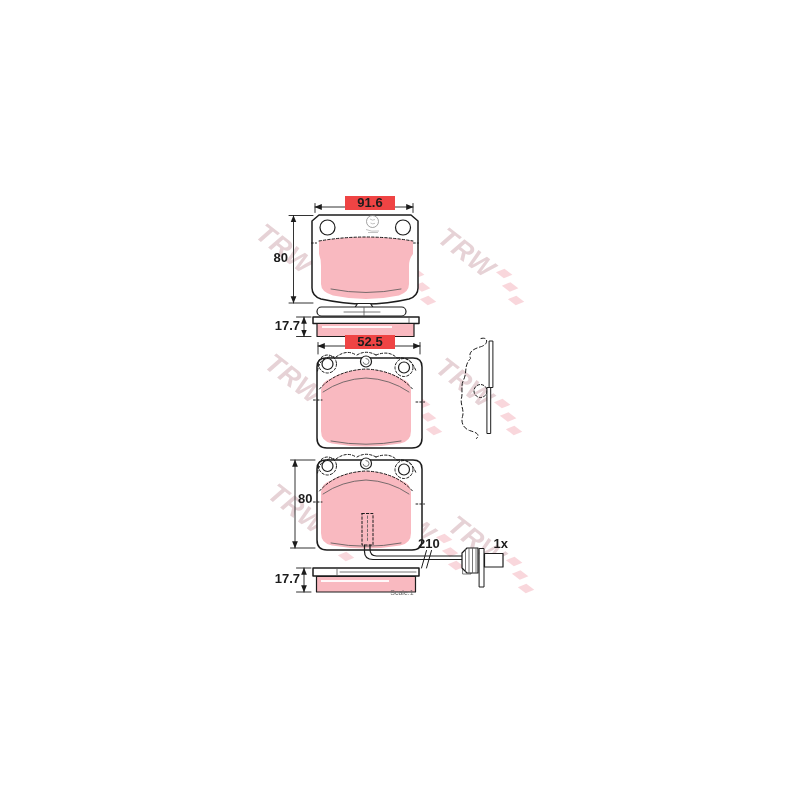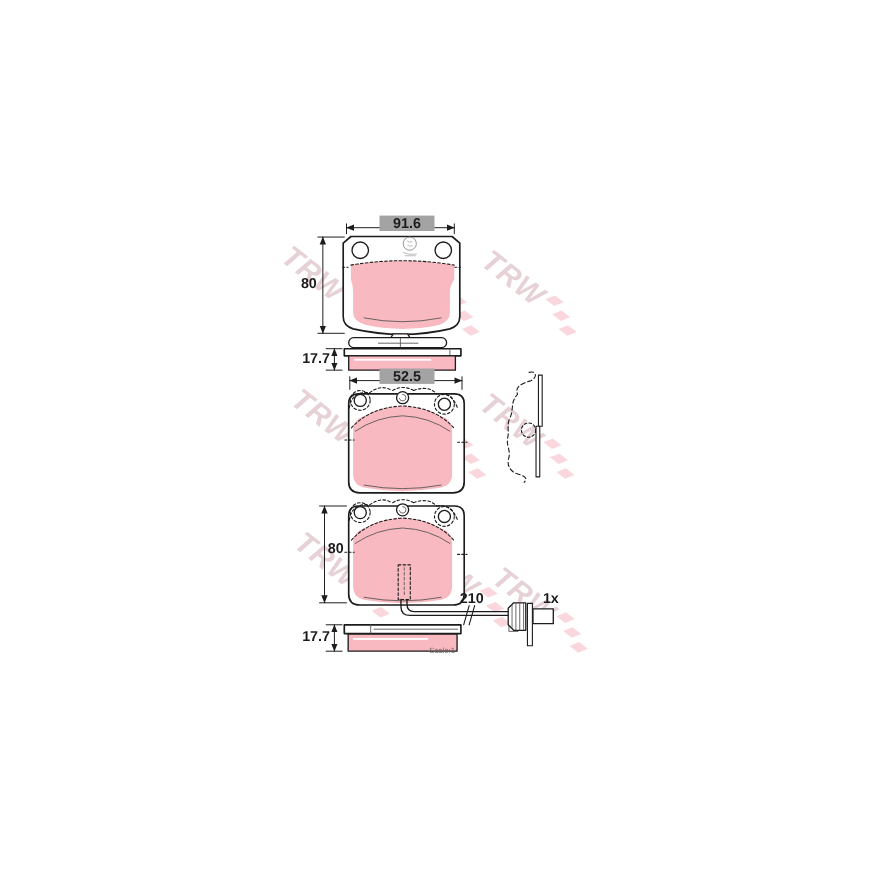--- a/index.html
+++ b/index.html
@@ -27,21 +27,21 @@
   .dash{stroke-dasharray:4 2.5;}
   .dash2{stroke-dasharray:2.4 2;}
   .dot{stroke-dasharray:1.8 2;}
   .dim{stroke-width:.9;}
   .m{stroke-width:1.2;}
   .af{fill:var(--outline);stroke:none;}
   .wht{stroke:#fff;stroke-width:1.8;opacity:.9;}
   
   .dimlbl{position:absolute;font-weight:bold;font-size:13px;line-height:14px;
           color:var(--outline);white-space:nowrap;}
-  .bgw{background:#a3a3a3;padding:0 2px;}
+  .bgw{background:#ef4444;padding:0 2px;}
   .scalelbl{position:absolute;font-size:7px;line-height:8px;color:#666;}
 </style>
 </head>
 <body>
 
 <div id="canvas">
 
   <div>
     <div class="wm" style="left:248px;top:238px">
         <span class="wm-t">TRW</span>

